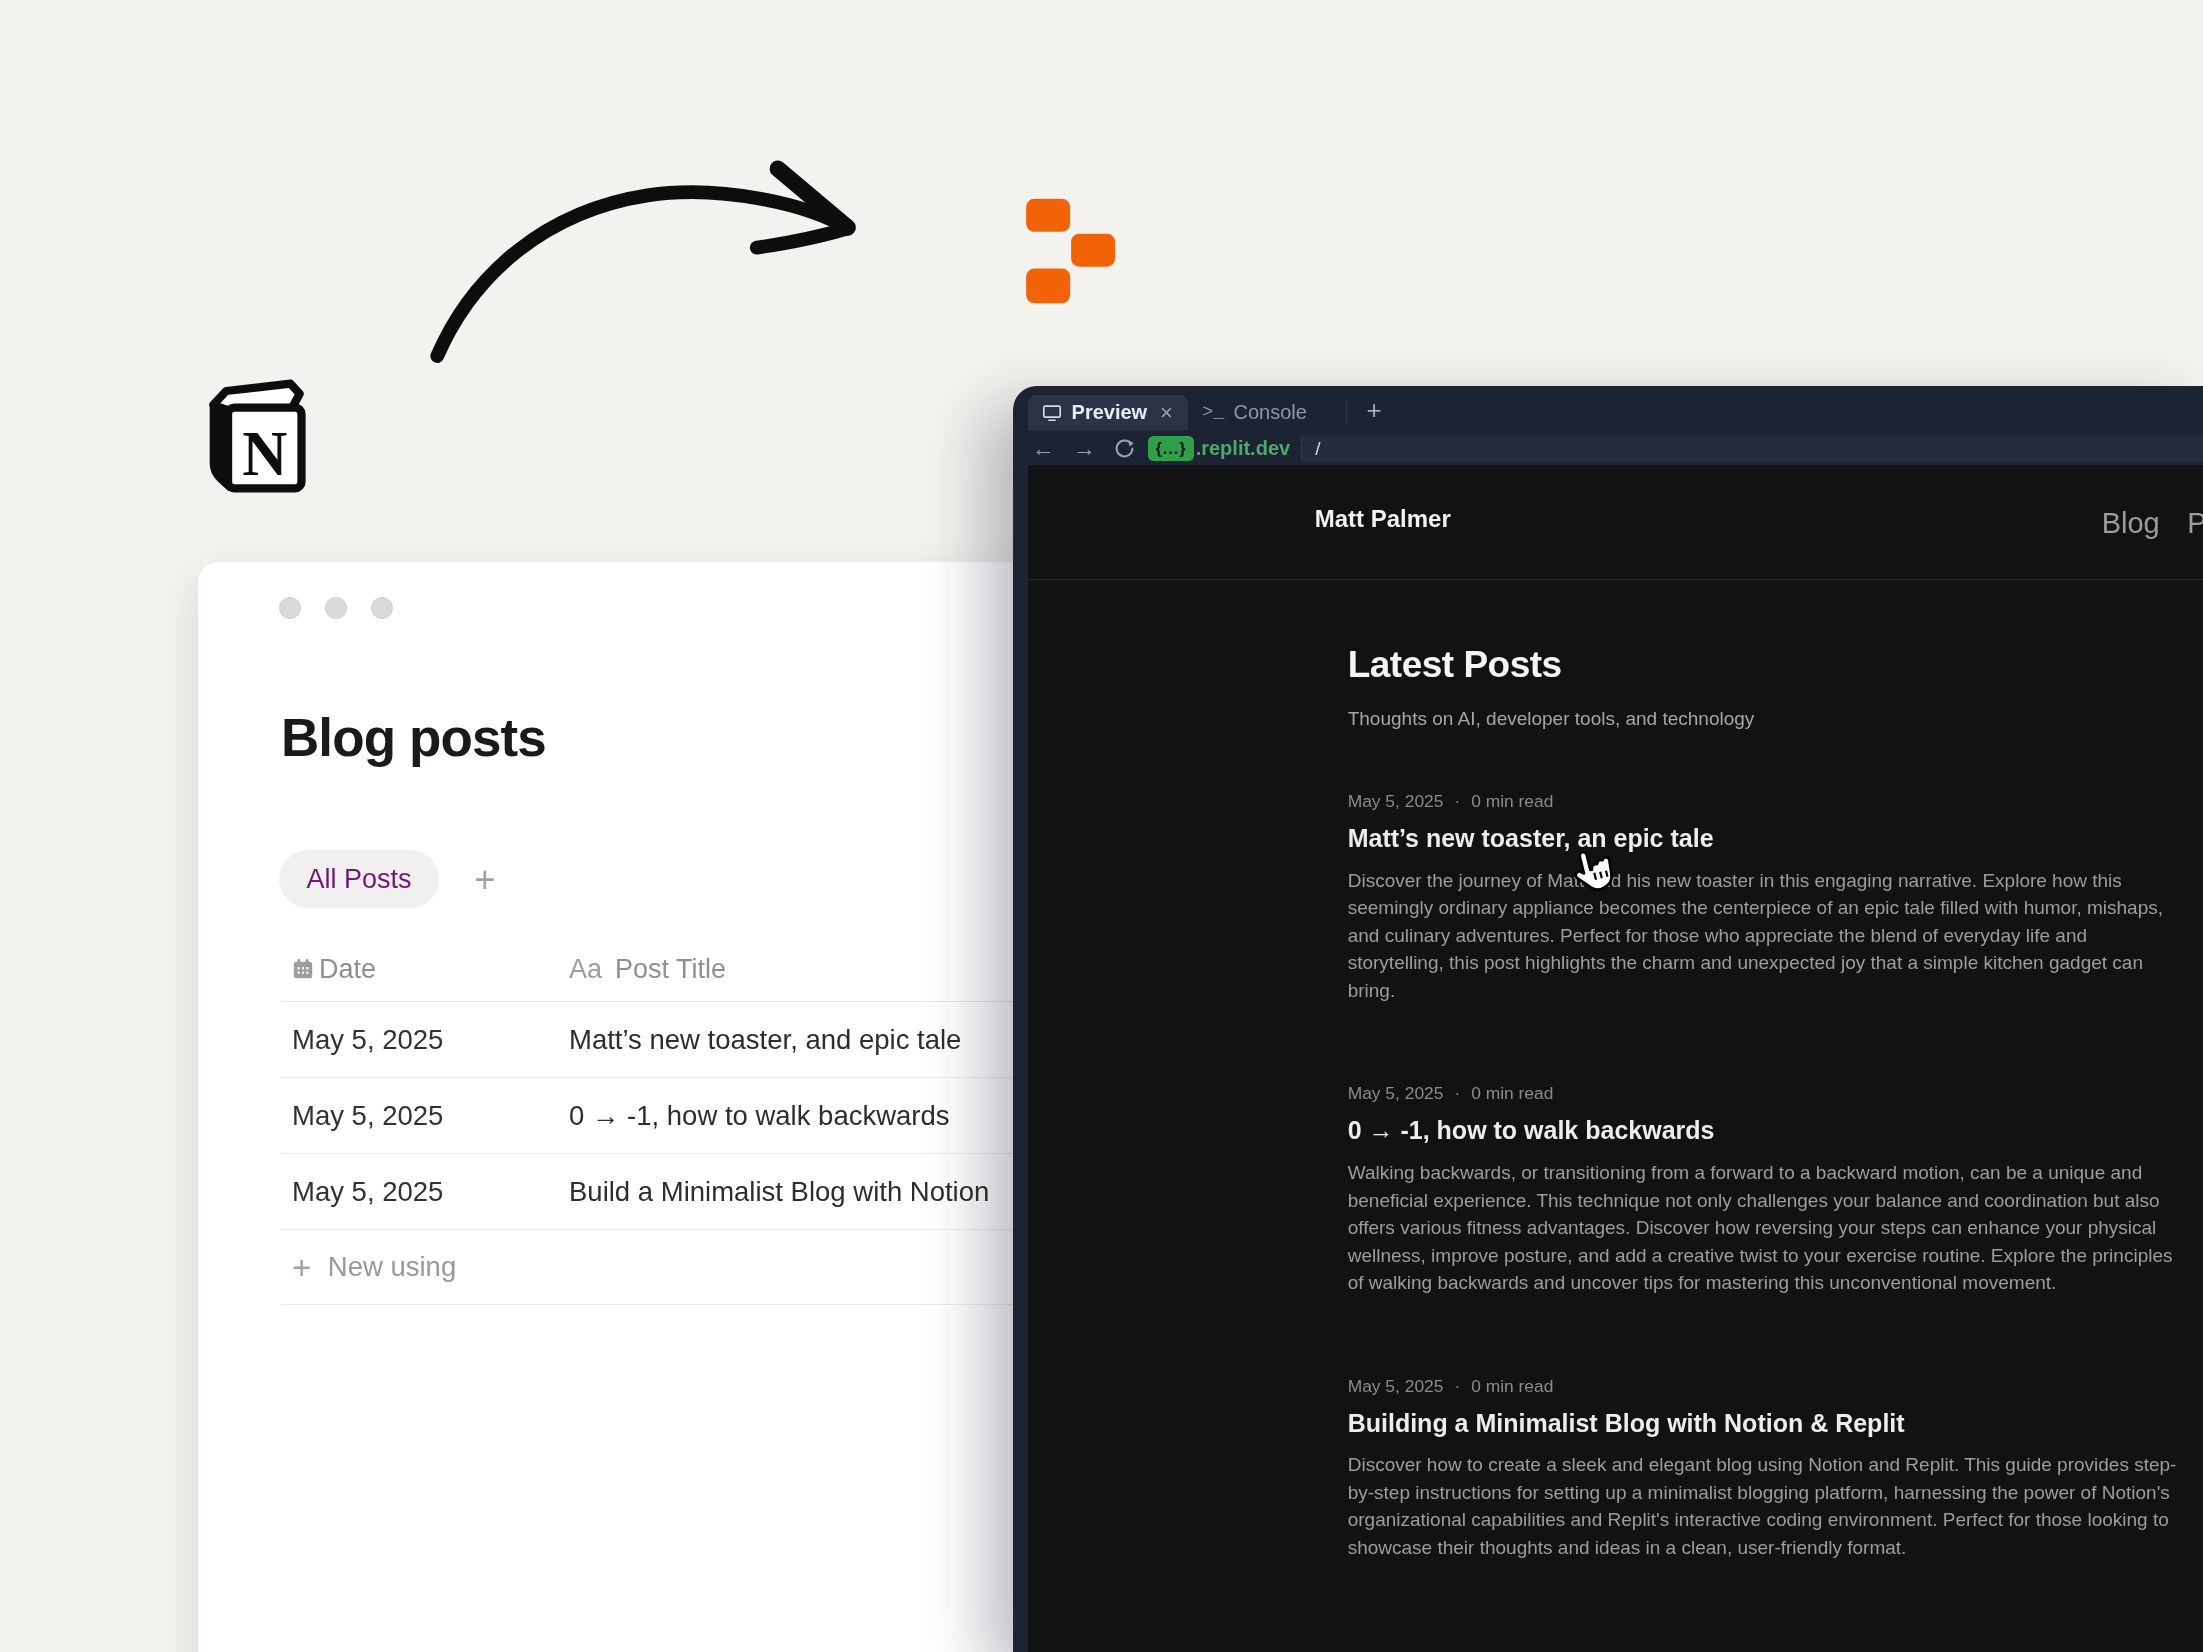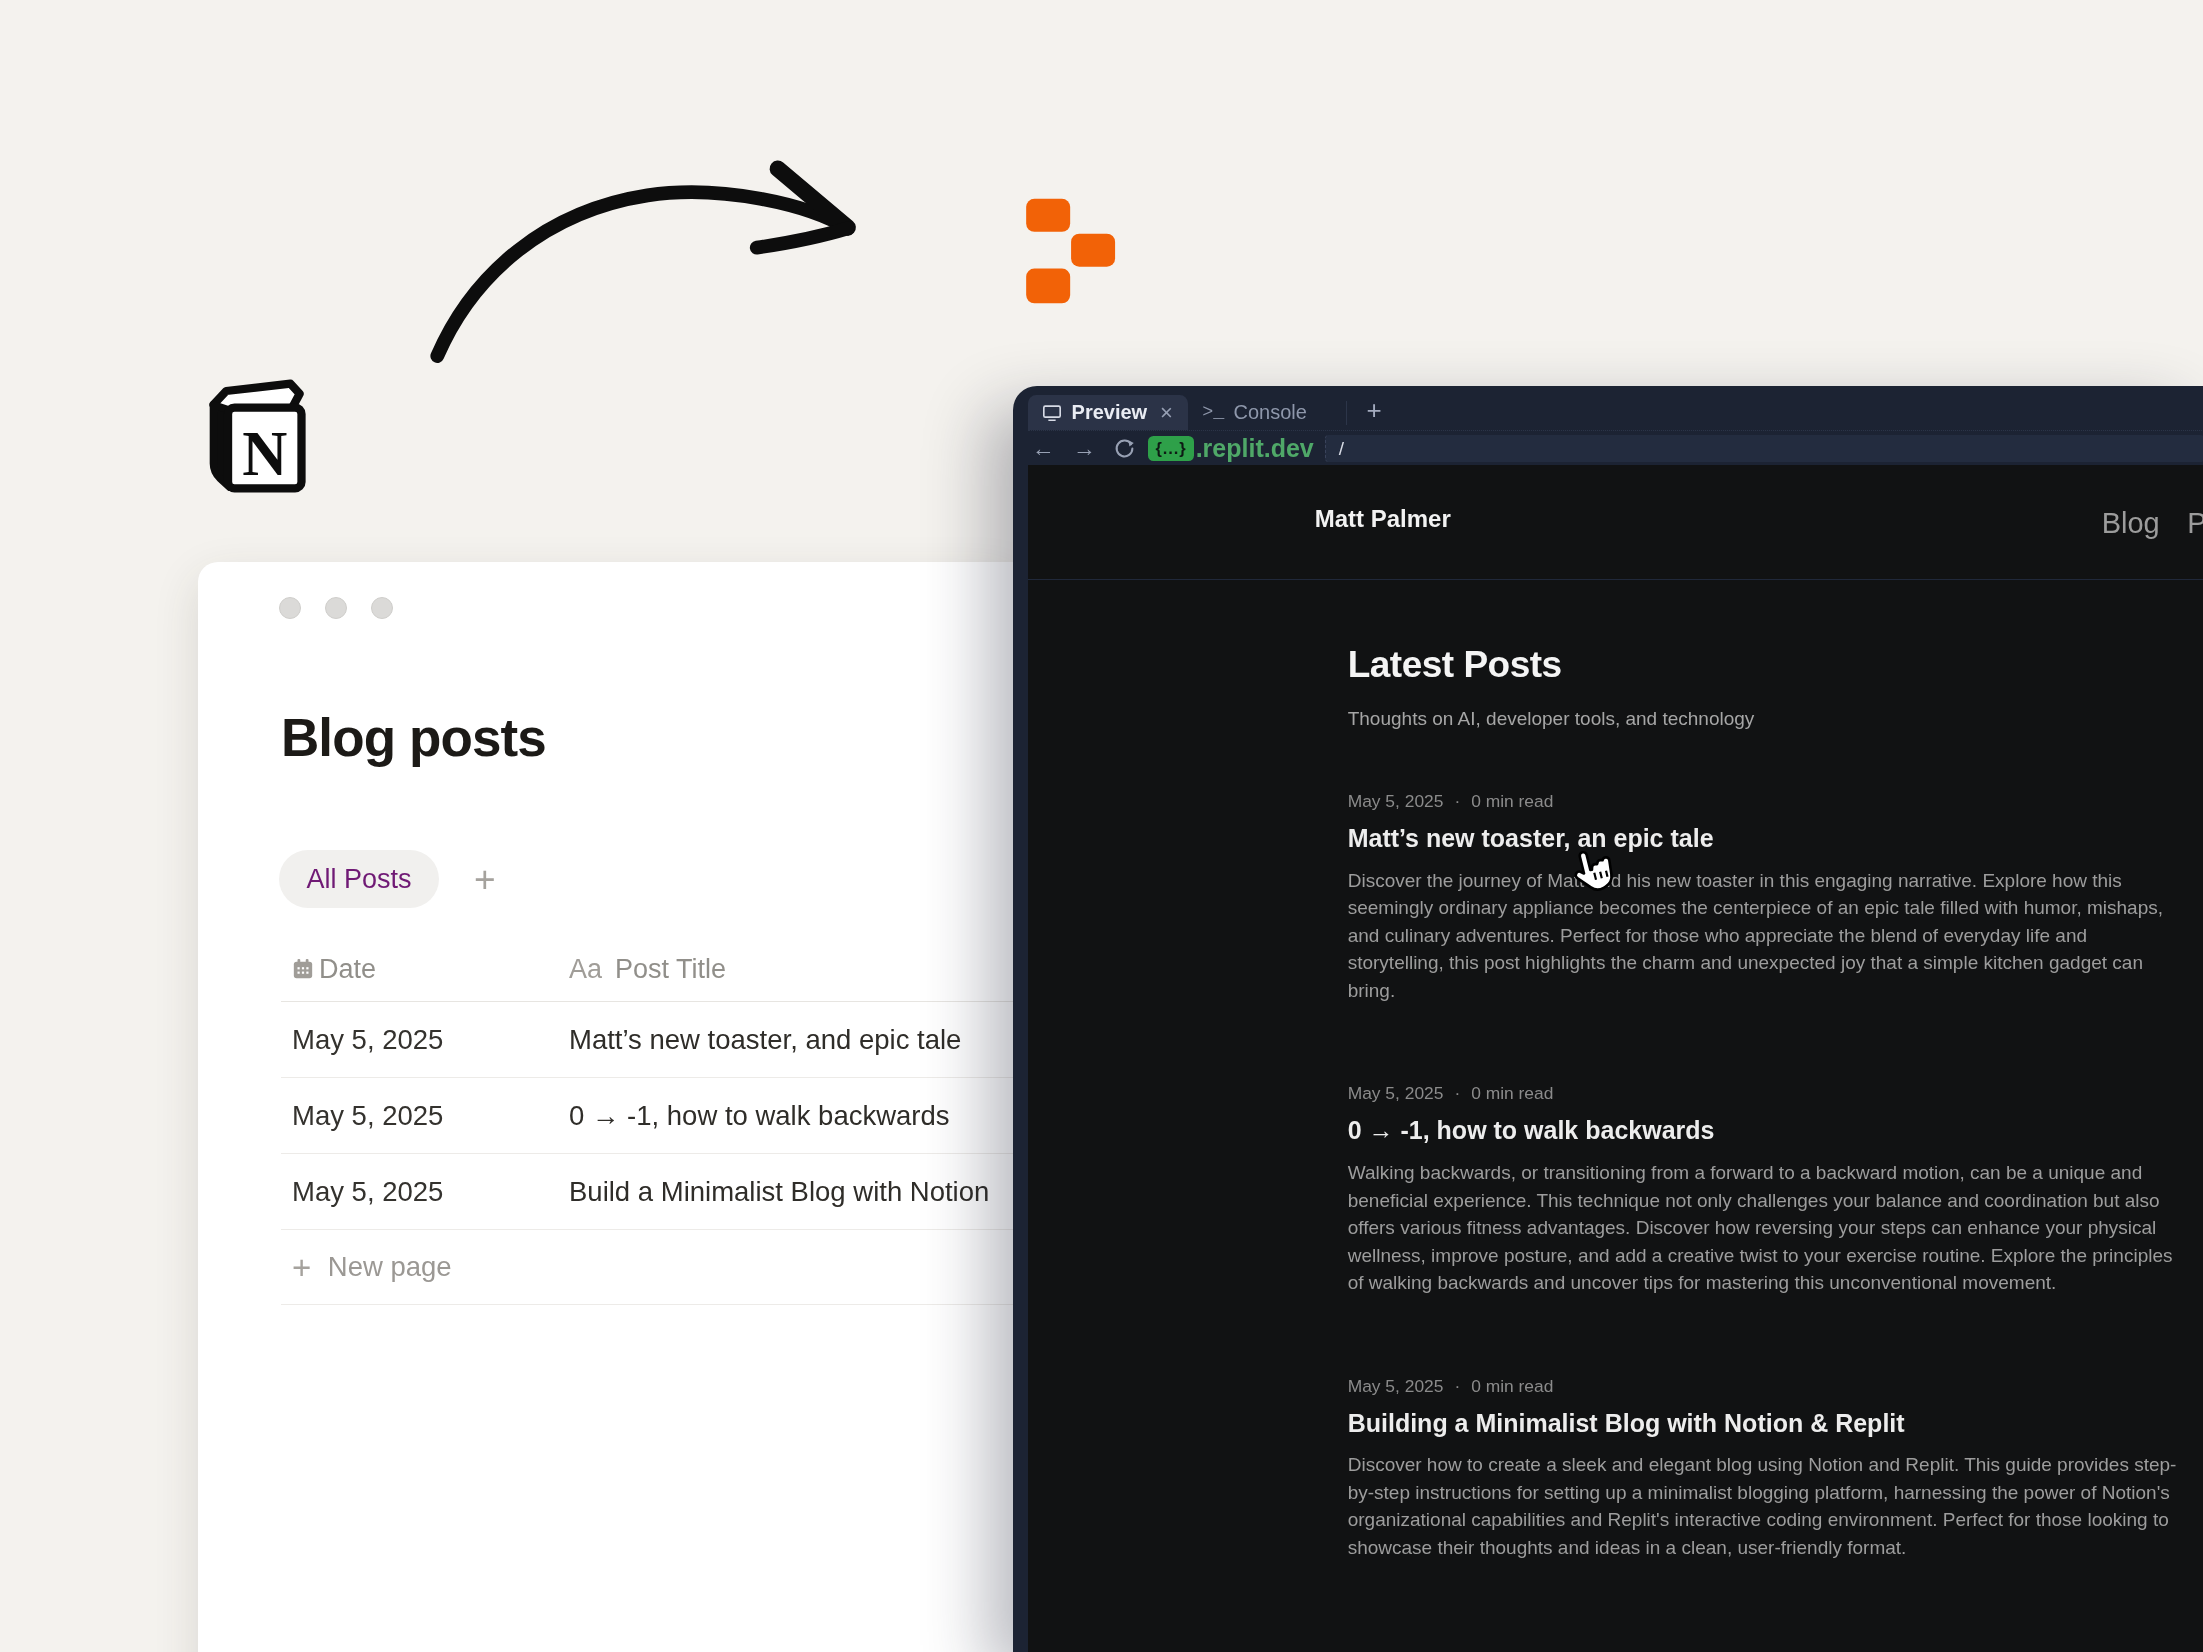--- a/index.html
+++ b/index.html
@@ -47,21 +47,21 @@
   .tab.active{background:#2B3347;border-radius:8.3px 8.3px 0 0;color:#E9ECF3;font-weight:700;}
   .tab.inactive{color:#8E97AB;font-weight:400;}
   .tab .close{color:#97A0B4;font-size:22px;font-weight:400;margin-left:3.7px;}
   .term-glyph{font-family:"Liberation Mono","DejaVu Sans Mono",monospace;font-size:18.4px;color:#8E97AB;}
   .tabsep{width:0.9px;height:24px;background:#2C3549;margin:0 20px 5.5px 24px;}
   .newtab{color:#A3ABBE;font-size:26px;line-height:1;margin-bottom:7.3px;}
   .urlbar{position:absolute;left:14.7px;top:45px;right:0;height:35px;display:flex;align-items:center;}
   .navicons{display:flex;align-items:center;gap:18.4px;color:#98A1B4;font-size:23px;padding:0 13px 0 3.7px;}
   .badge{background:#2EA049;border-radius:5.5px;color:#0E1A14;font-weight:700;font-size:16.5px;
     padding:2.8px 7.3px;letter-spacing:0.9px;}
-  .domain{color:#4FA868;font-size:25px;font-weight:600;margin-left:1.8px;}
+  .domain{color:#4FA868;font-size:20px;font-weight:600;margin-left:1.8px;}
   .pathfield{flex:1;height:27.5px;background:#232C3F;border-left:0.9px dashed #39425A;border-radius:3.7px;
     margin-left:11px;display:flex;align-items:center;color:#D8DCE5;font-size:19px;padding-left:13px;}
 
   
   .site{position:absolute;left:14.7px;top:79px;right:0;bottom:0;background:#111213;overflow:hidden;}
   .site-header{position:relative;height:114px;border-bottom:0.9px solid #20283A;}
   .brand{position:absolute;left:287px;top:40px;font-size:24px;font-weight:700;color:#F2F2F2;}
   .site-nav{position:absolute;left:1074px;top:42px;display:flex;gap:27.5px;white-space:nowrap;}
   .site-nav span{color:#9C9C9C;font-size:29px;}
   .site-main{margin:64px 0 0 320px;width:832px;}
@@ -146,21 +146,21 @@
         <div class="col-date">May 5, 2025</div>
         <div class="col-title">0 → -1, how to walk backwards</div>
       </div>
       <div class="nw-row">
         <div class="col-date">May 5, 2025</div>
         <div class="col-title">Build a Minimalist Blog with Notion</div>
       </div>
 
       <div class="newpage">
         <span class="plus">+</span>
-        <span>New page</span>
+        <span>New using</span>
       </div>
     </div>
   </section>
 
   <section class="browser-window">
 
     <div class="tabbar">
       <div class="tab active">
         <svg width="20" height="20" viewBox="0 0 22 22">
           <rect x="2" y="3.5" width="18" height="12" rx="1.6" fill="none" stroke="#D7DBE6" stroke-width="1.8"></rect>

